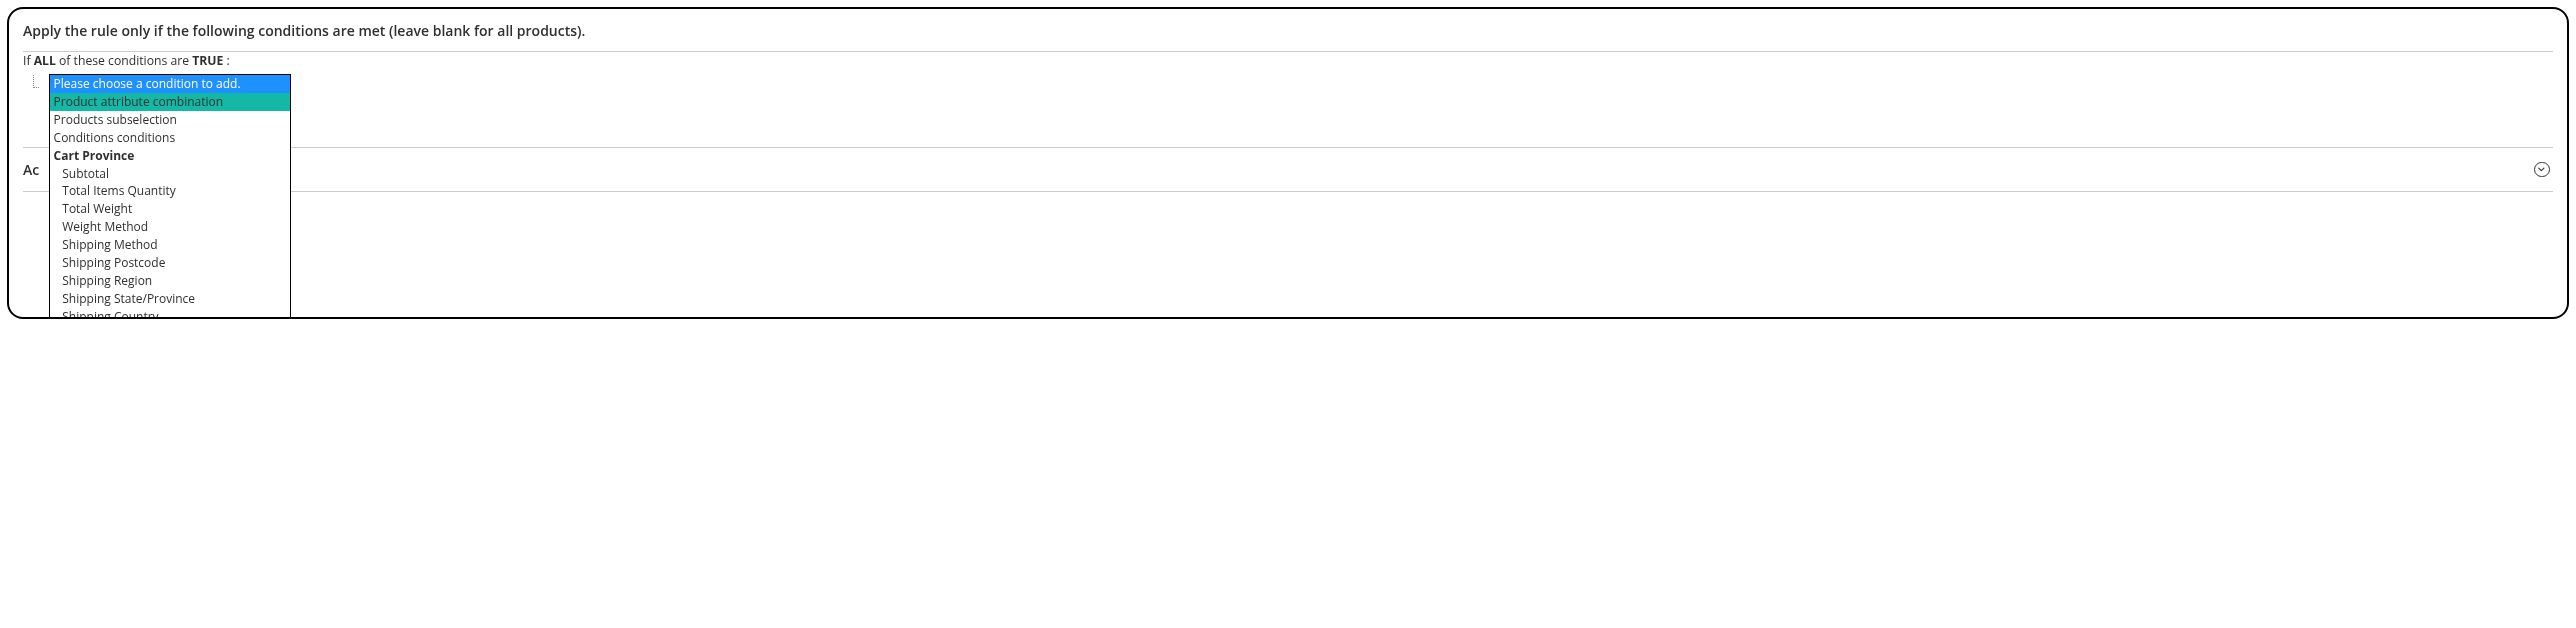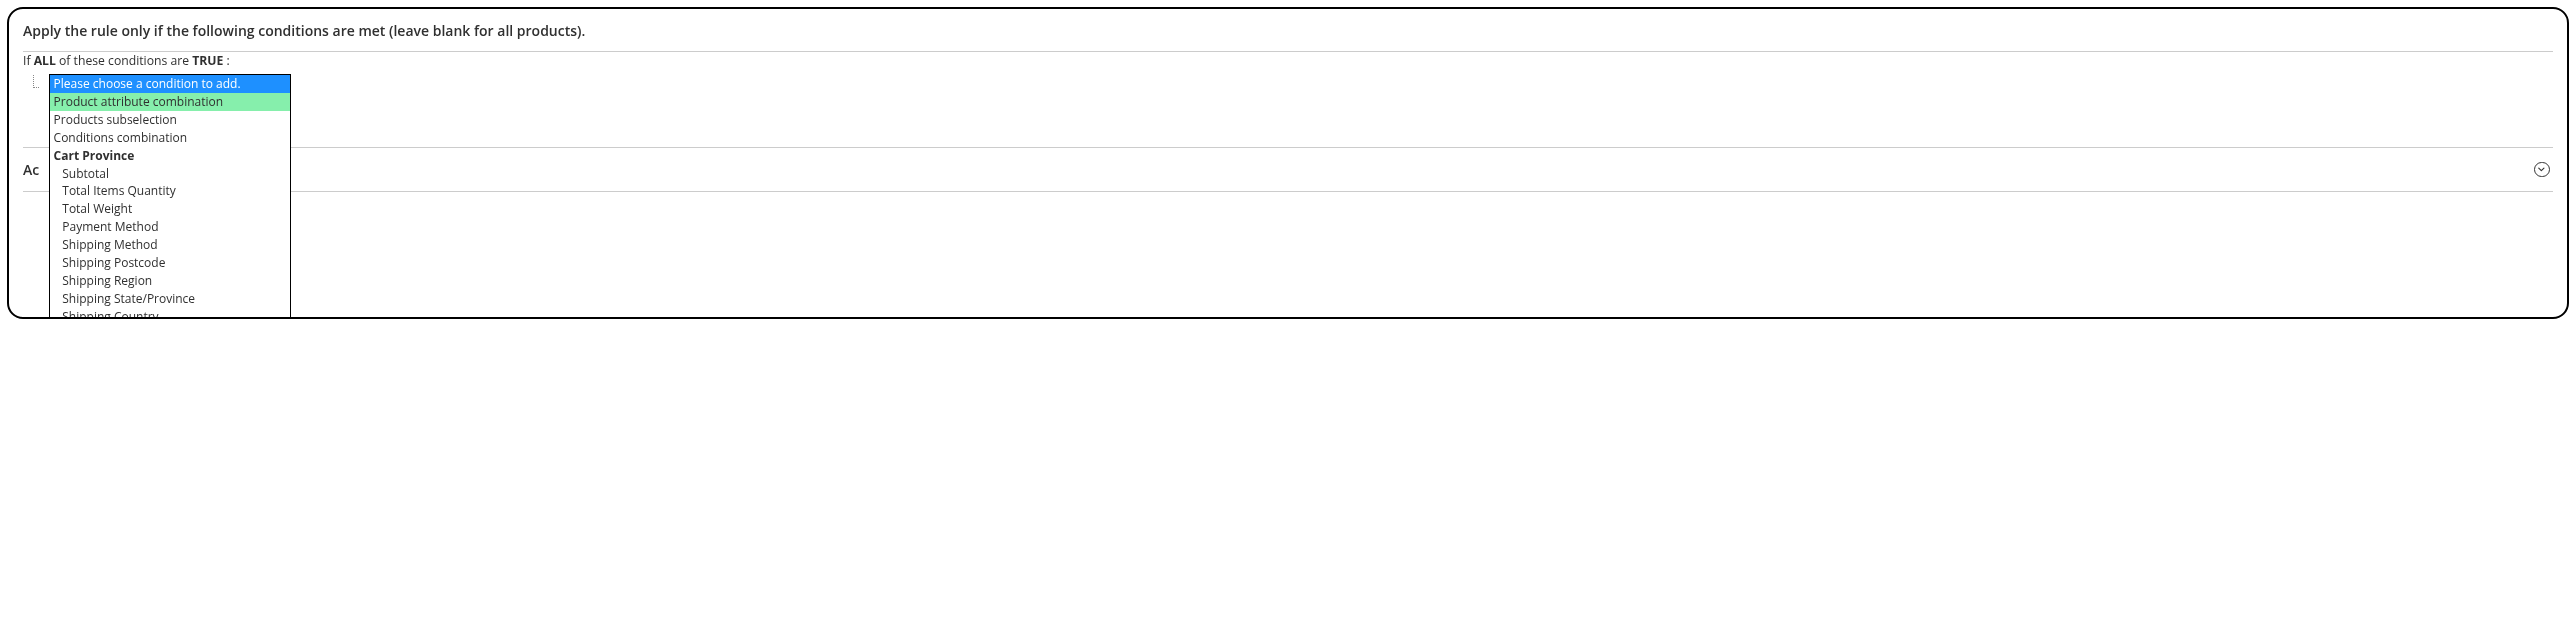--- a/index.html
+++ b/index.html
@@ -58,21 +58,21 @@
       padding: 0.9px 5.2px 0.9px 3.5px;
       color: #303030;
       cursor: pointer;
       white-space: nowrap;
     }
     .dd-item.selected {
       background: #1e90ff;
       color: #fff;
     }
     .dd-item.highlighted {
-      background: #86efac;
+      background: #14b8a6;
     }
     .dd-group {
       padding: 0.9px 5.2px 0.9px 3.5px;
       font-weight: 700;
       color: #303030;
     }
     .dd-sub {
       padding: 0.9px 5.2px 0.9px 12.2px;
       color: #303030;
       cursor: pointer;
@@ -115,26 +115,26 @@
   <div class="condition-line">
     <span>If </span><span class="bold">ALL</span><span>  of these conditions are </span><span class="bold">TRUE</span><span> :</span>
   </div>
 
   <div class="tree-area">
     <div class="tree-connector"></div>
     <div class="condition-dropdown">
       <div class="dd-item selected">Please choose a condition to add.</div>
       <div class="dd-item highlighted">Product attribute combination</div>
       <div class="dd-item">Products subselection</div>
-      <div class="dd-item">Conditions combination</div>
+      <div class="dd-item">Conditions conditions</div>
       <div class="dd-group">Cart Province</div>
       <div class="dd-sub">Subtotal</div>
       <div class="dd-sub">Total Items Quantity</div>
       <div class="dd-sub">Total Weight</div>
-      <div class="dd-sub">Payment Method</div>
+      <div class="dd-sub">Weight Method</div>
       <div class="dd-sub">Shipping Method</div>
       <div class="dd-sub">Shipping Postcode</div>
       <div class="dd-sub">Shipping Region</div>
       <div class="dd-sub">Shipping State/Province</div>
       <div class="dd-sub">Shipping Country</div>
     </div>
   </div>
 
   <div class="accordion-spacer"></div>
 

